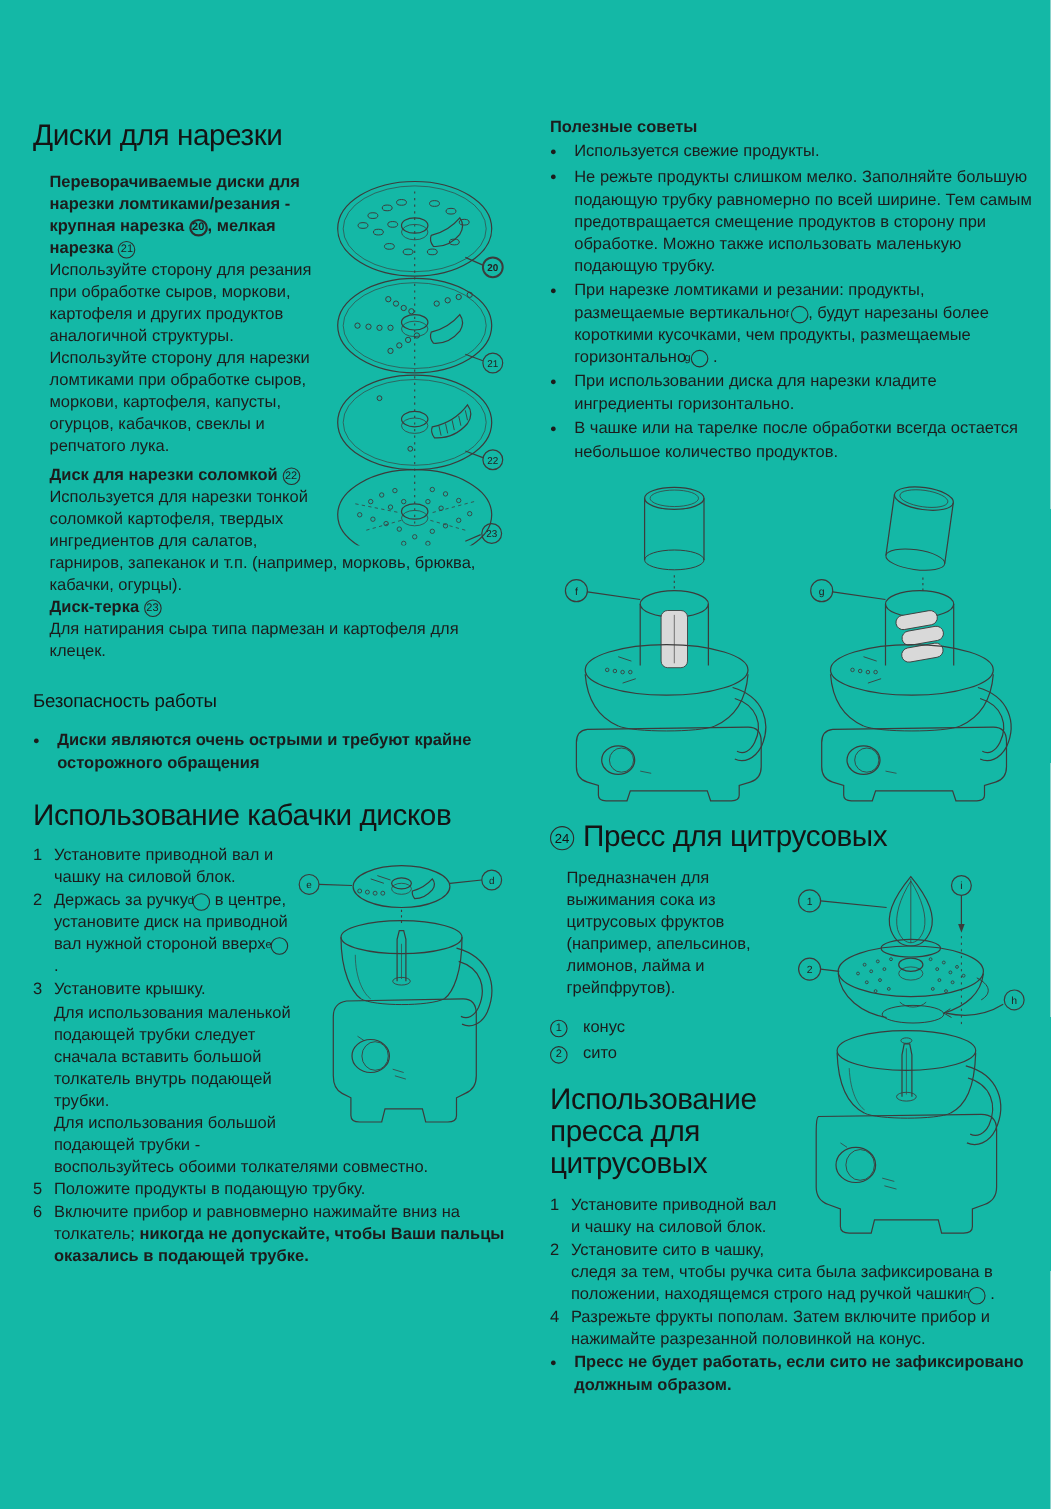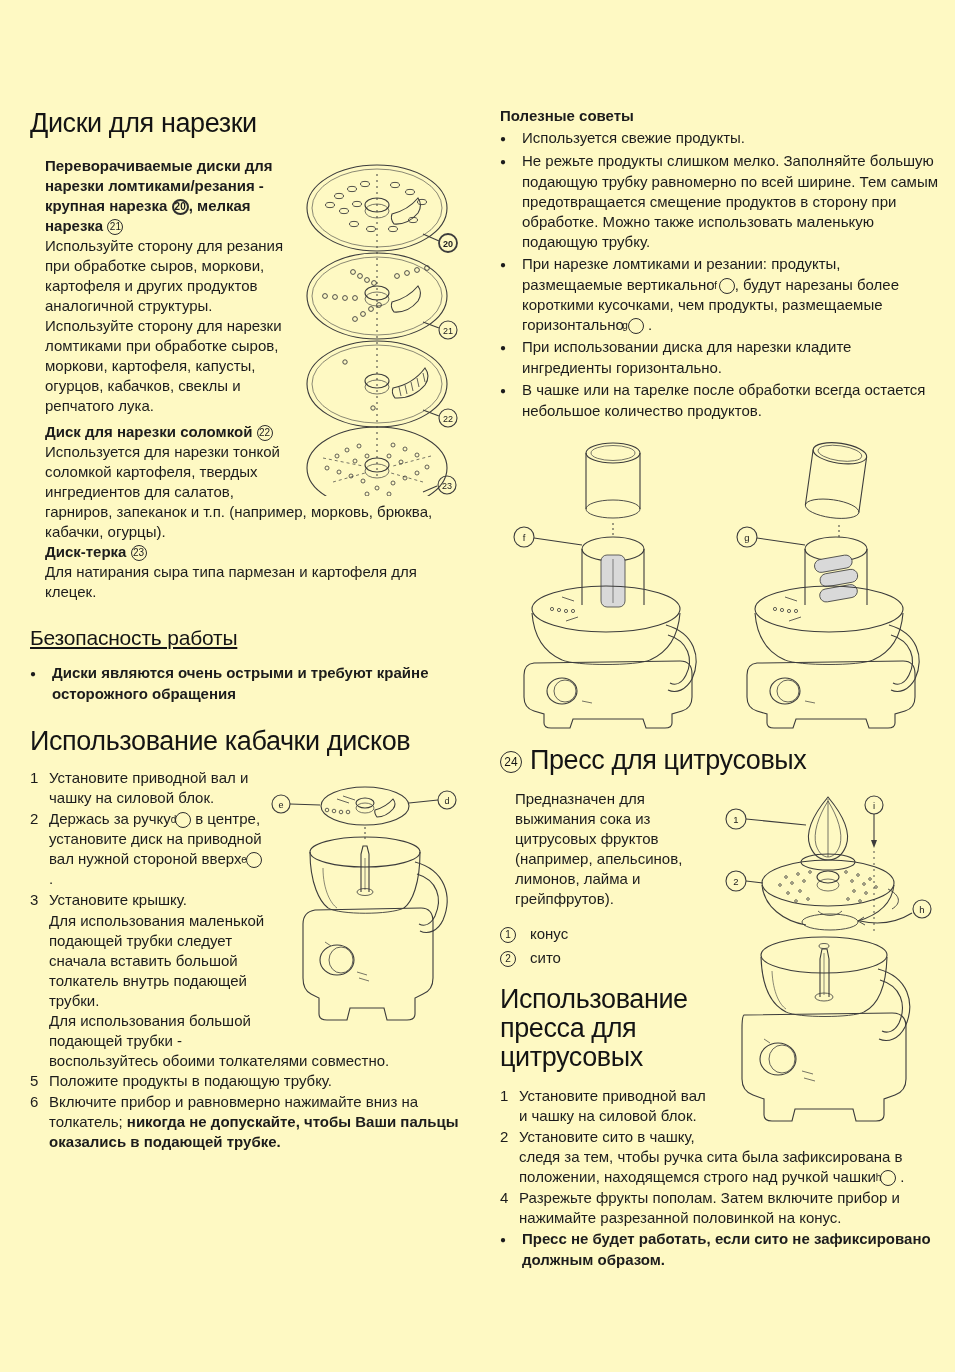--- a/index.html
+++ b/index.html
@@ -1,26 +1,26 @@
 <!DOCTYPE html>
 <html><head>
 <meta charset="utf-8">
 <style>
   html,body { margin:0; padding:0; background:#e8e8e8; }
   .page {
     position:relative; width:955px; height:1372px; margin:0 auto;
-    background:#fef9c3; overflow:hidden;
+    background:#14b8a6; overflow:hidden;
     font-family:"Liberation Sans", sans-serif; color:#1c1c1c;
   }
   .col { position:absolute; }
   .col-left  { left:30px;  top:108px; width:433px; }
   .col-right { left:500px; top:106px; width:438px; }
 
   .h-big { font-size:27px; line-height:30px; font-weight:400; letter-spacing:-0.4px; color:#141414; margin:0; }
-  .h-mid { font-size:21px; line-height:24px; font-weight:400; letter-spacing:-0.2px; color:#141414; margin:0;text-decoration:underline; }
+  .h-mid { font-size:17px; line-height:24px; font-weight:400; letter-spacing:-0.2px; color:#141414; margin:0; }
 
   p, .li { font-size:15px; line-height:20px; margin:0; }
   .b { font-weight:bold; }
   .sp6 { height:6px; } .sp14 { height:14px; } .sp18 { height:18px; }
 
   .ind { padding-left:15px; }
 
   
   .circ {
     display:inline-block; min-width:16px; height:16px; box-sizing:border-box;

